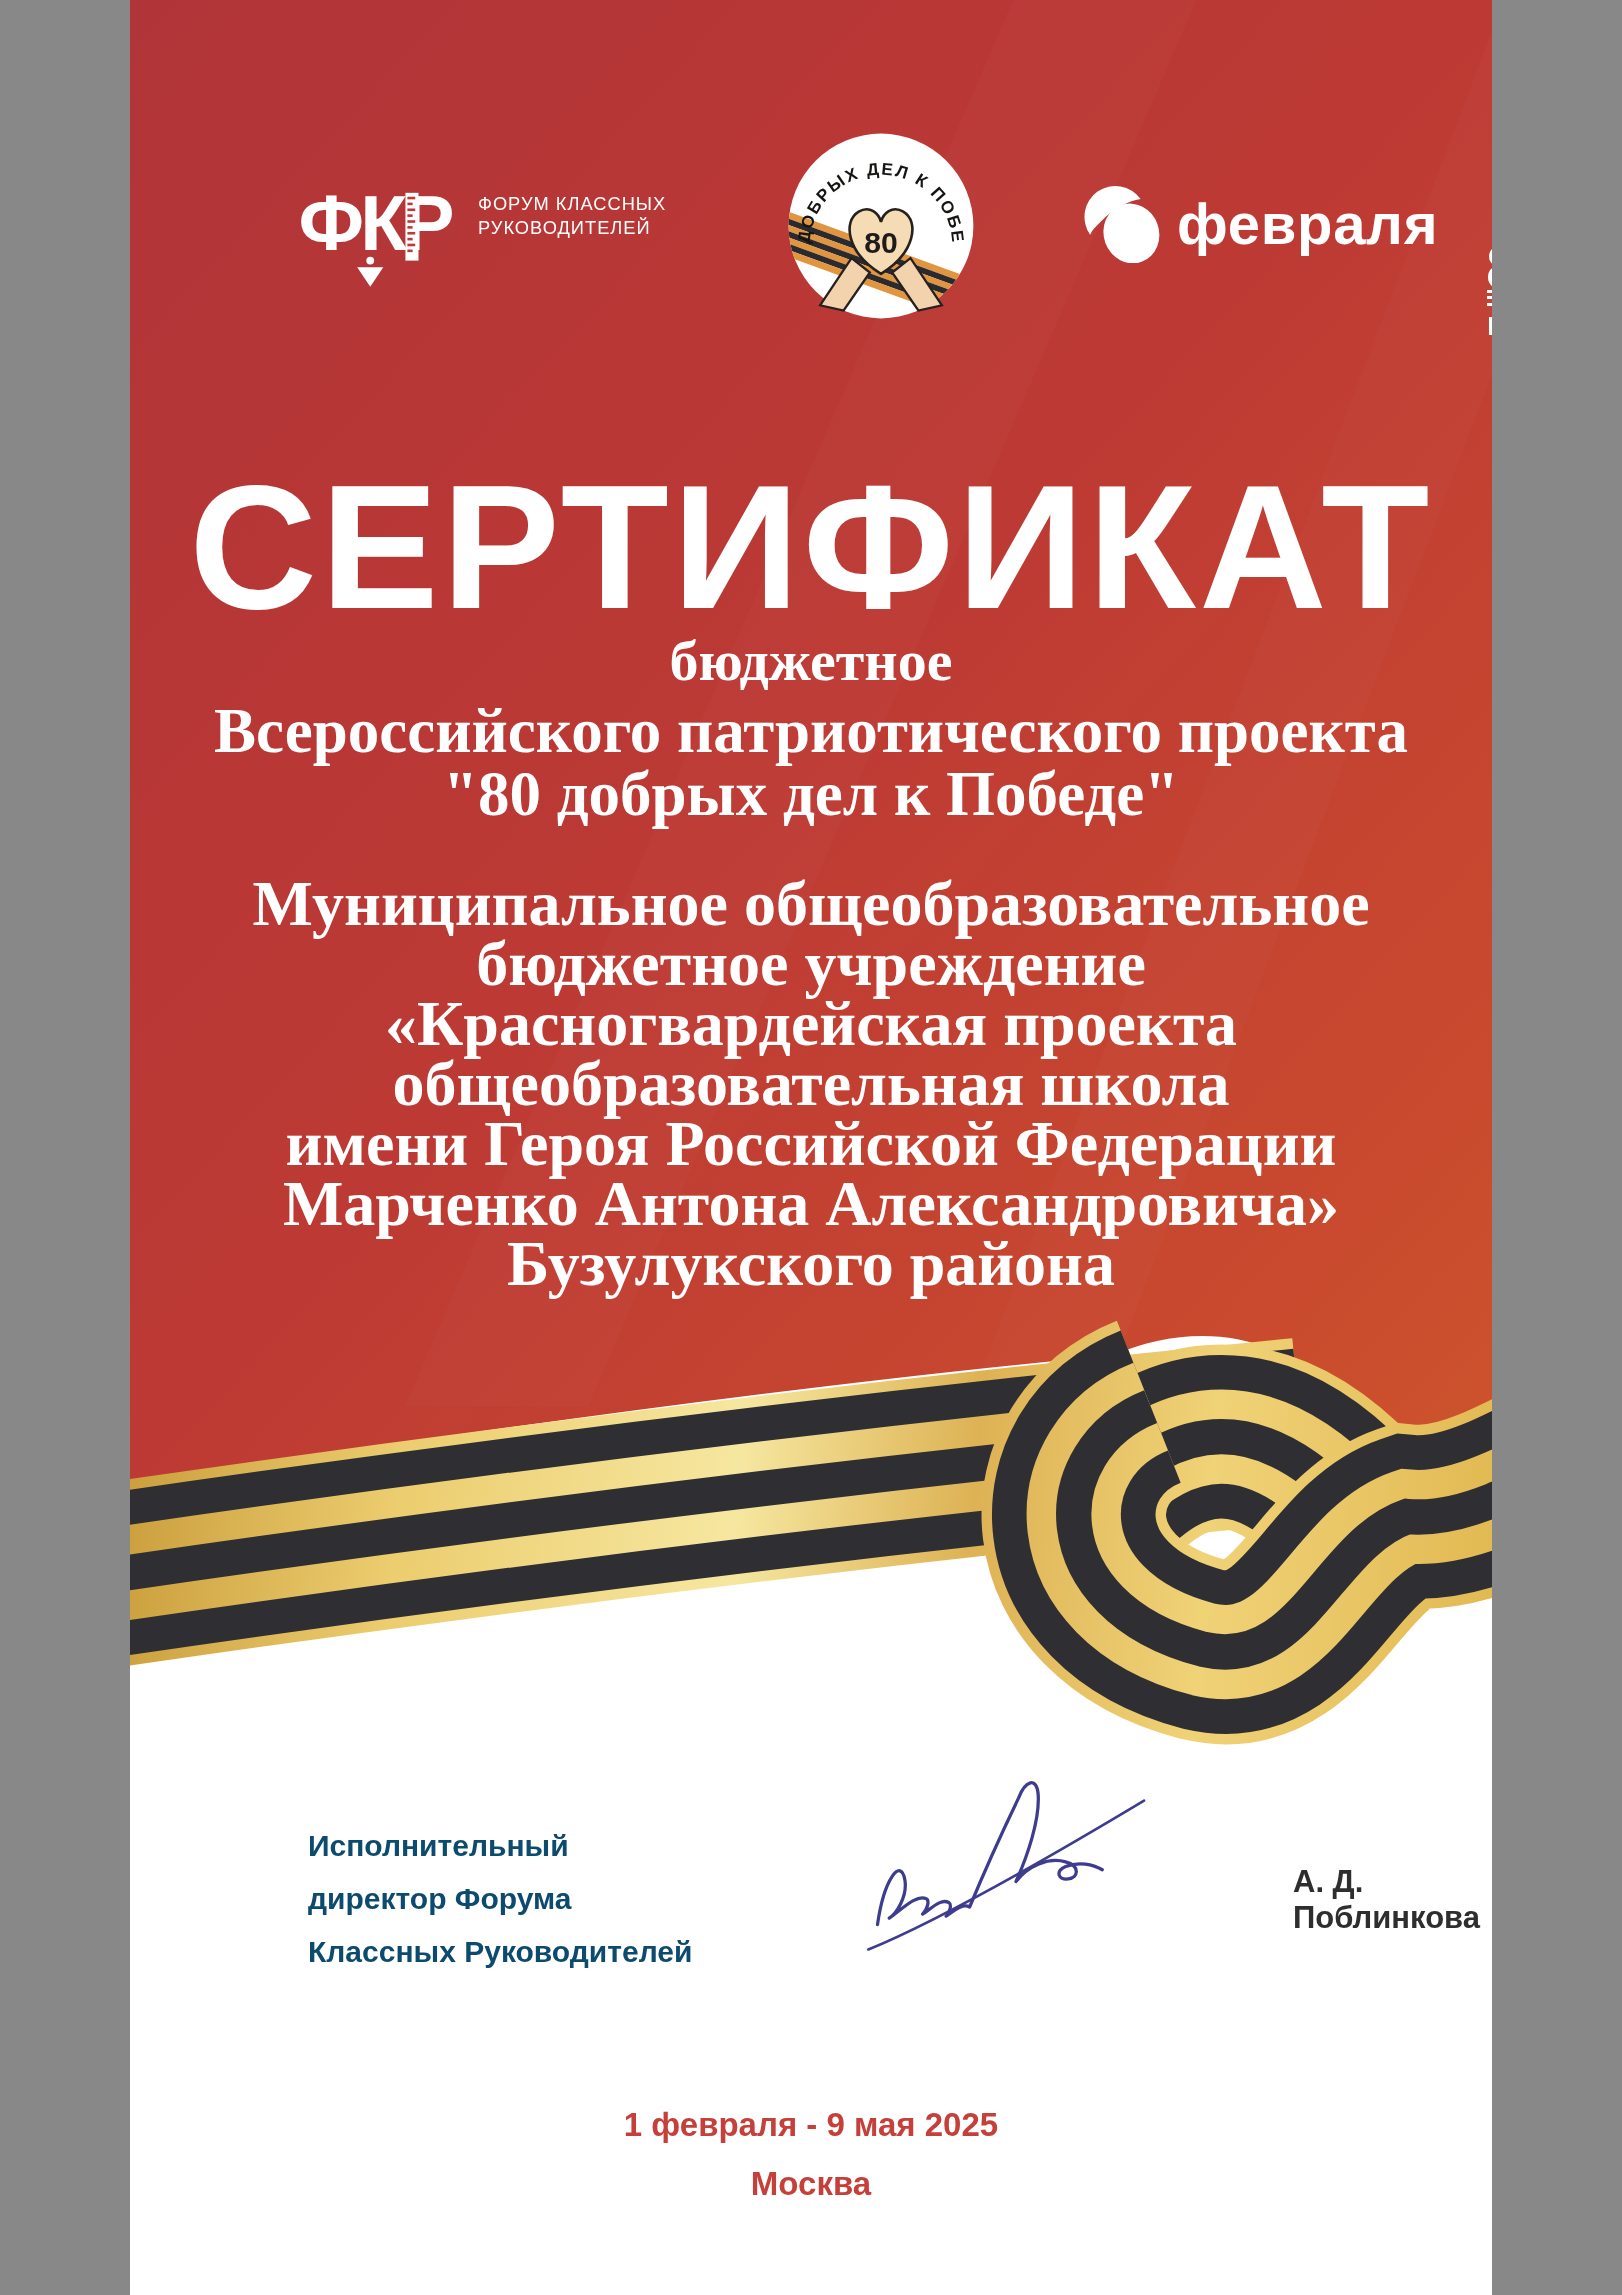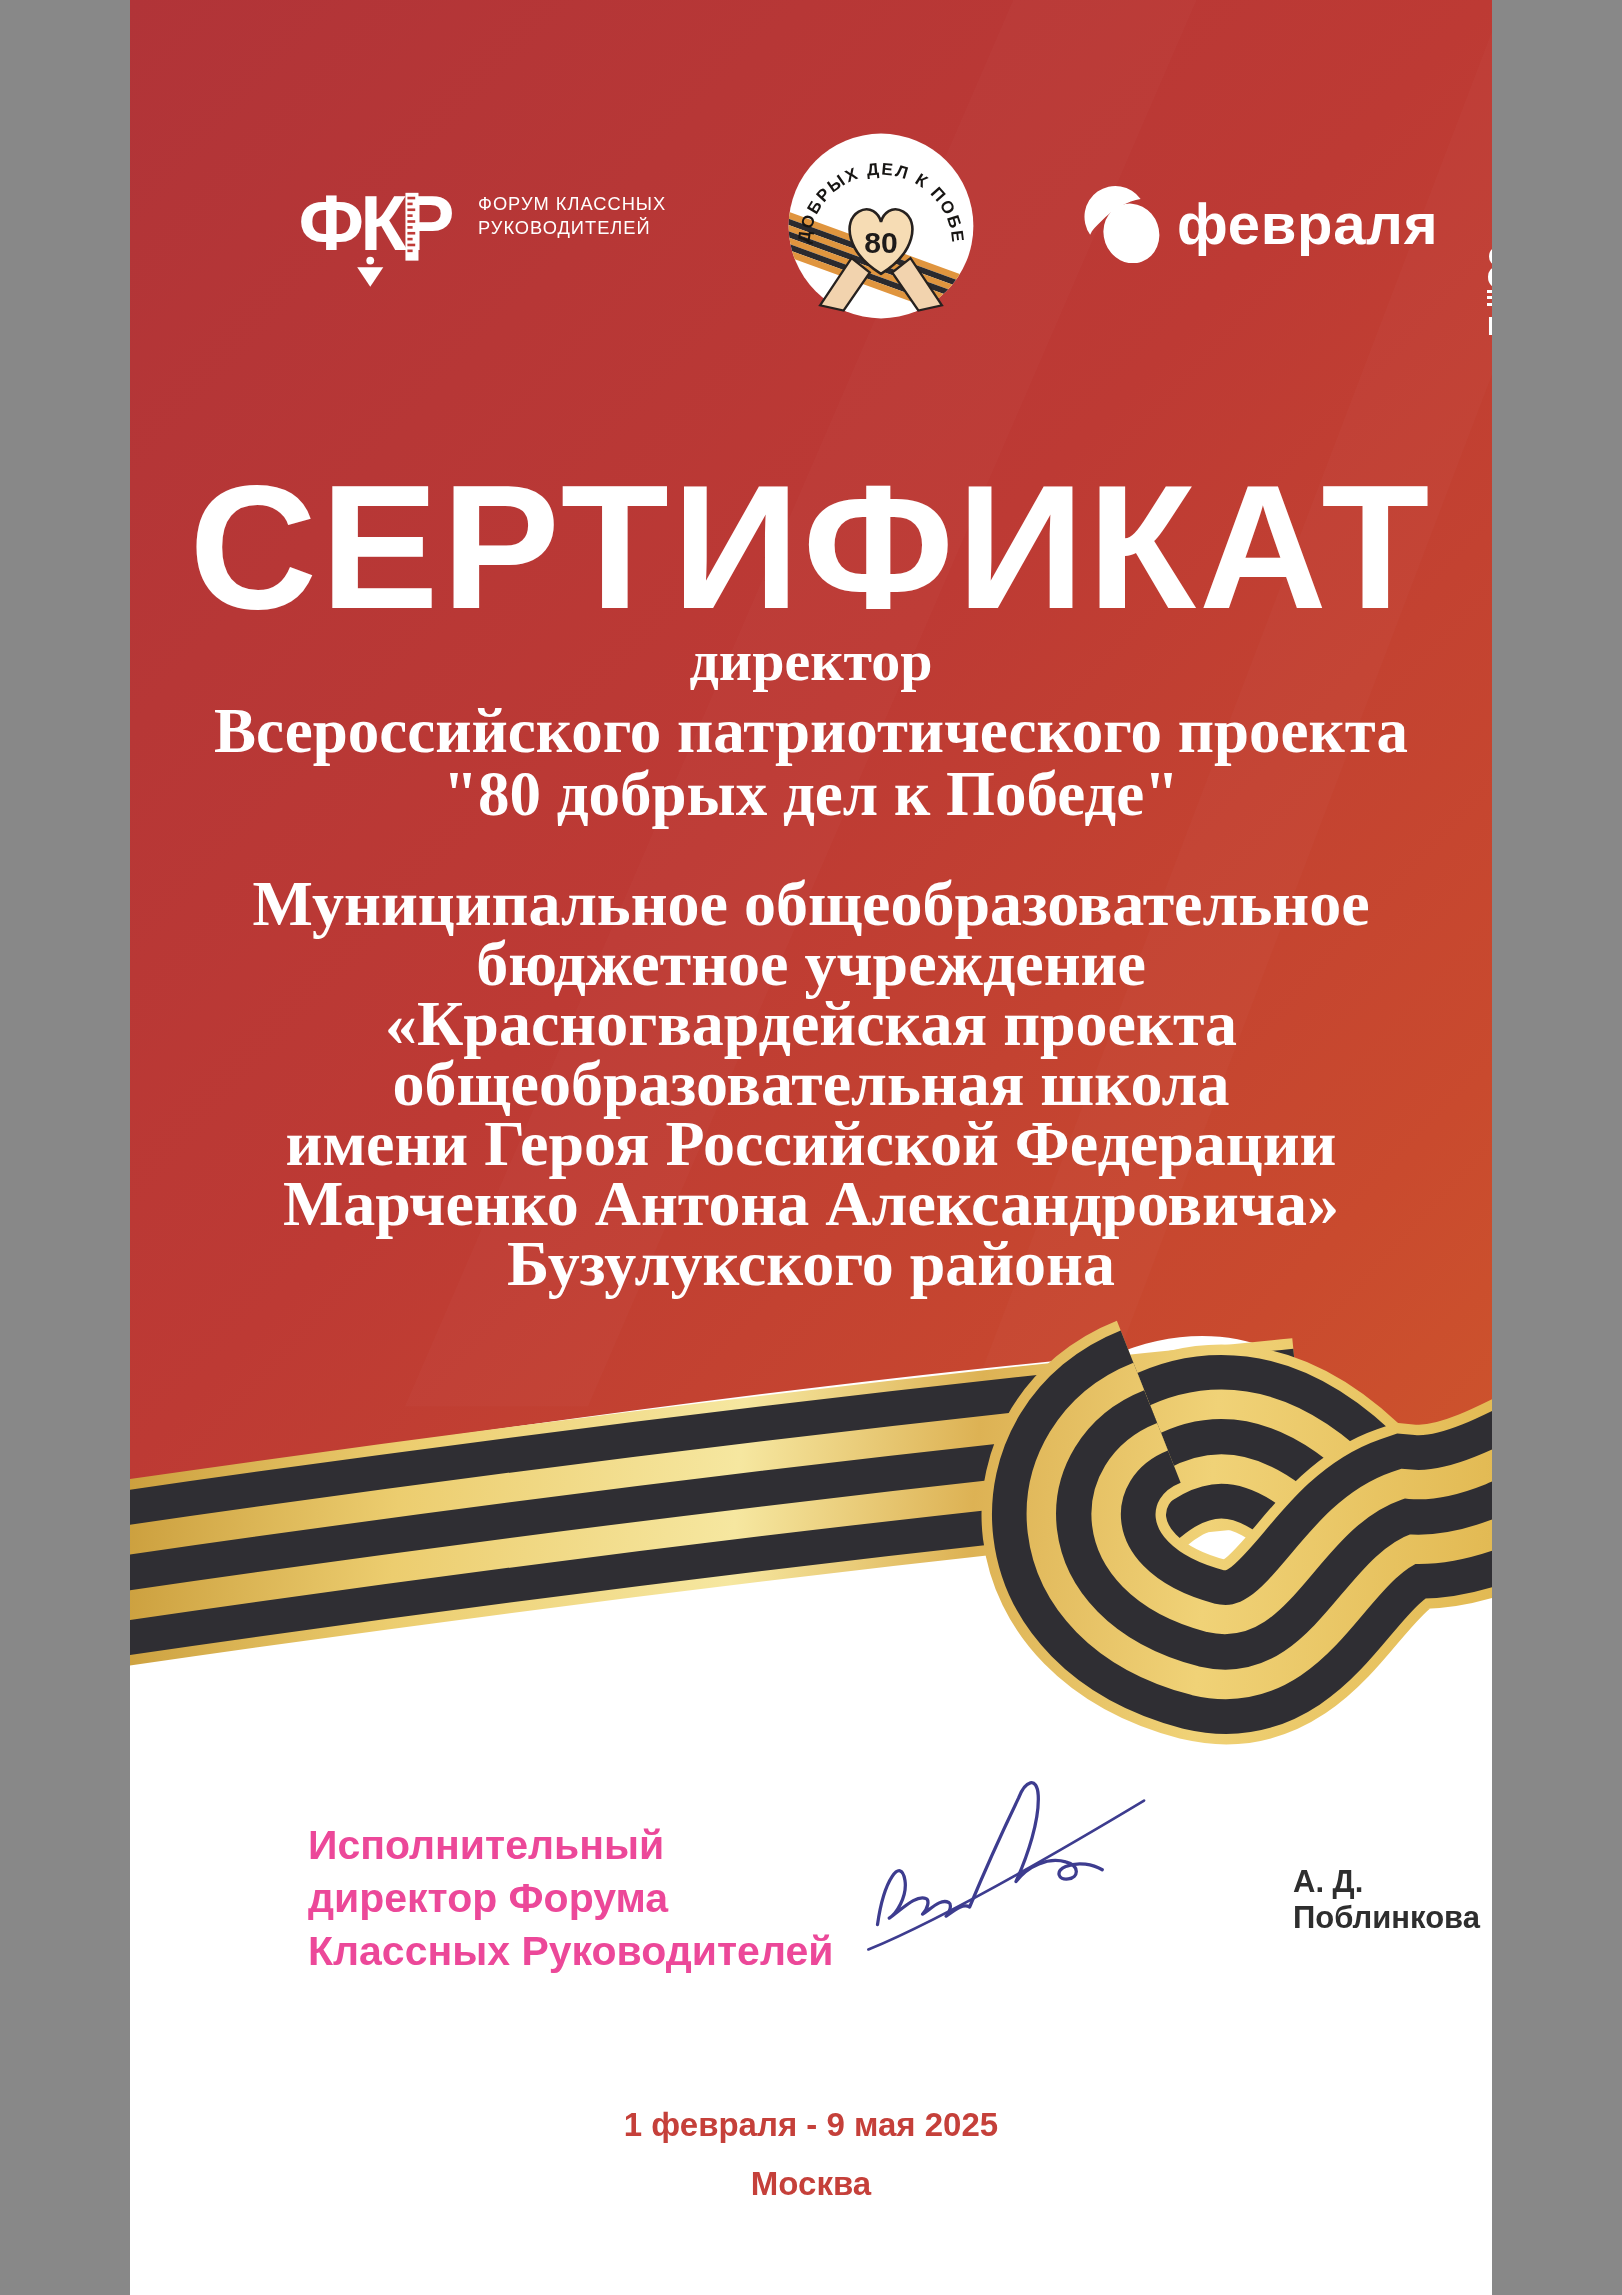--- a/index.html
+++ b/index.html
@@ -28,21 +28,21 @@
 
   
   .h-title{top:445px;font-size:177px;font-weight:700;letter-spacing:3.3px;}
   .serif{font-family:"Liberation Serif",serif;font-weight:700;}
   .h-sub{top:627px;font-size:58px;}
   .h-proj1{top:695px;font-size:63px;}
   .h-proj2{top:758px;font-size:63px;}
   .school{top:874px;font-size:64px;line-height:60px;}
 
   
-  .role{left:178px;top:1819px;font-size:41px;font-weight:700;color:#ec4899;line-height:53px;}
+  .role{left:178px;top:1819px;font-size:30px;font-weight:700;color:#0c4a6e;line-height:53px;}
   .sig{left:733px;top:1760px;}
   .name{left:1163px;top:1864px;font-size:31px;font-weight:700;color:#2e2e2e;}
   .date{top:2106px;font-size:33px;font-weight:600;color:#c5403a;}
   .city{top:2165px;font-size:33px;font-weight:600;color:#c5403a;}
 </style>
 </head>
 <body>
 
 <div class="page">
 
@@ -173,21 +173,21 @@
     <div class="pobeda-rules">
         <div></div>
         <div></div>
         <div></div>
       </div>
     <div class="pobeda-label">ПОБЕДА!</div>
   </div>
 
   <h1 class="abs centered white h-title" style="margin:0;font-weight:700;text-align:center;">СЕРТИФИКАТ</h1>
 
-  <div class="abs centered white serif h-sub">директор</div>
+  <div class="abs centered white serif h-sub">бюджетное</div>
 
   <div class="abs centered white serif h-proj1">Всероссийского патриотического проекта</div>
 
   <div class="abs centered white serif h-proj2">"80 добрых дел к Победе"</div>
 
   <div class="abs centered white serif school">
     <div>Муниципальное общеобразовательное</div>
     <div>бюджетное учреждение</div>
     <div>«Красногвардейская проекта</div>
     <div>общеобразовательная школа</div>

